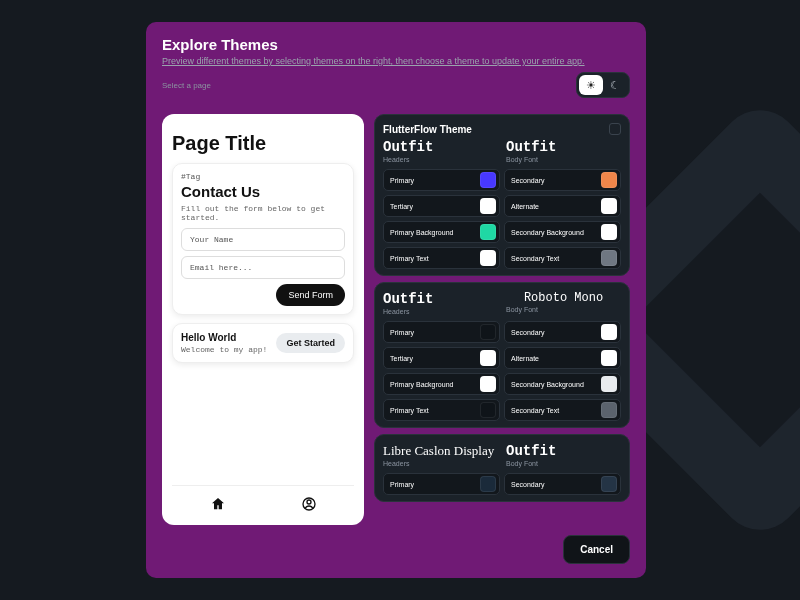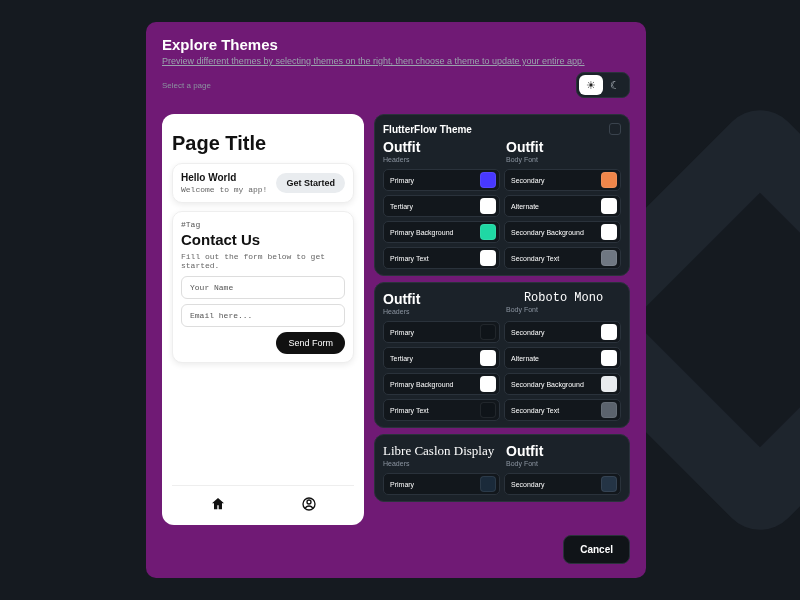--- a/index.html
+++ b/index.html
@@ -97,21 +97,21 @@
   }
   .theme-head { display:flex; justify-content:space-between; align-items:center; margin-bottom:4px;}
   .theme-name { font-size:10px; font-weight:600; }
   .check {
     width:12px;height:12px;border-radius:3px;border:1px solid #3a434d;
     display:flex;align-items:center;justify-content:center;font-size:8px;
   }
   .check.on { background:#4838ff; border-color:#4838ff; }
   .font-row { display:flex; gap:8px; margin-bottom:6px; }
   .font-col { flex:1; }
-  .font-name { font-size:14px; font-weight:700; }
+  .font-name { font-size:14px; font-weight:700;font-family:Liberation Mono, monospace; }
   .font-name.serif { font-family: Georgia, "Times New Roman", serif; font-weight: 400; font-size:13px;}
   .font-name.mono { font-family: "Courier New", monospace; font-size:12px; font-weight:400;text-align:center;}
   .font-sub { font-size:7px; color:#8b94a0; margin-top:1px; }
   .swatch-grid { display:grid; grid-template-columns:1fr 1fr; gap:4px; }
   .swatch {
     display:flex; align-items:center; justify-content:space-between;
     background:#12171c; border:1px solid #2a323b; border-radius:5px;
     padding:2px 3px 2px 6px; font-size:7px;
   }
   .chip { width:16px; height:16px; border-radius:4px; border:1px solid rgba(255,255,255,0.08);}
@@ -146,37 +146,37 @@
       </div>
     </div>
   </div>
 
   <div class="main">
 
     <div class="phone">
       <div class="page-title">Page Title</div>
 
       <div class="card">
-        <div class="hello-row">
-          <div>
-            <div class="hello-title">Hello World</div>
-            <div class="hello-sub">Welcome to my app!</div>
-          </div>
-          <div class="pill-btn">Get Started</div>
-        </div>
-      </div>
-
-      <div class="card">
         <div class="tag">#Tag</div>
         <div class="contact-title">Contact Us</div>
         <div class="contact-sub">Fill out the form below to get started.</div>
         <div class="input">Your Name</div>
         <div class="input">Email here...</div>
         <div class="send-row">
           <div class="send-btn">Send Form</div>
+        </div>
+      </div>
+
+      <div class="card">
+        <div class="hello-row">
+          <div>
+            <div class="hello-title">Hello World</div>
+            <div class="hello-sub">Welcome to my app!</div>
+          </div>
+          <div class="pill-btn">Get Started</div>
         </div>
       </div>
 
       <div class="tabbar">
         <span class="tab-icon">
           <svg width="16" height="16" viewBox="0 0 24 24" fill="#111">
               <path d="M12 3l9 8h-3v9h-5v-6H11v6H6v-9H3z"></path>
             </svg>
         </span>
         <span class="tab-icon">

